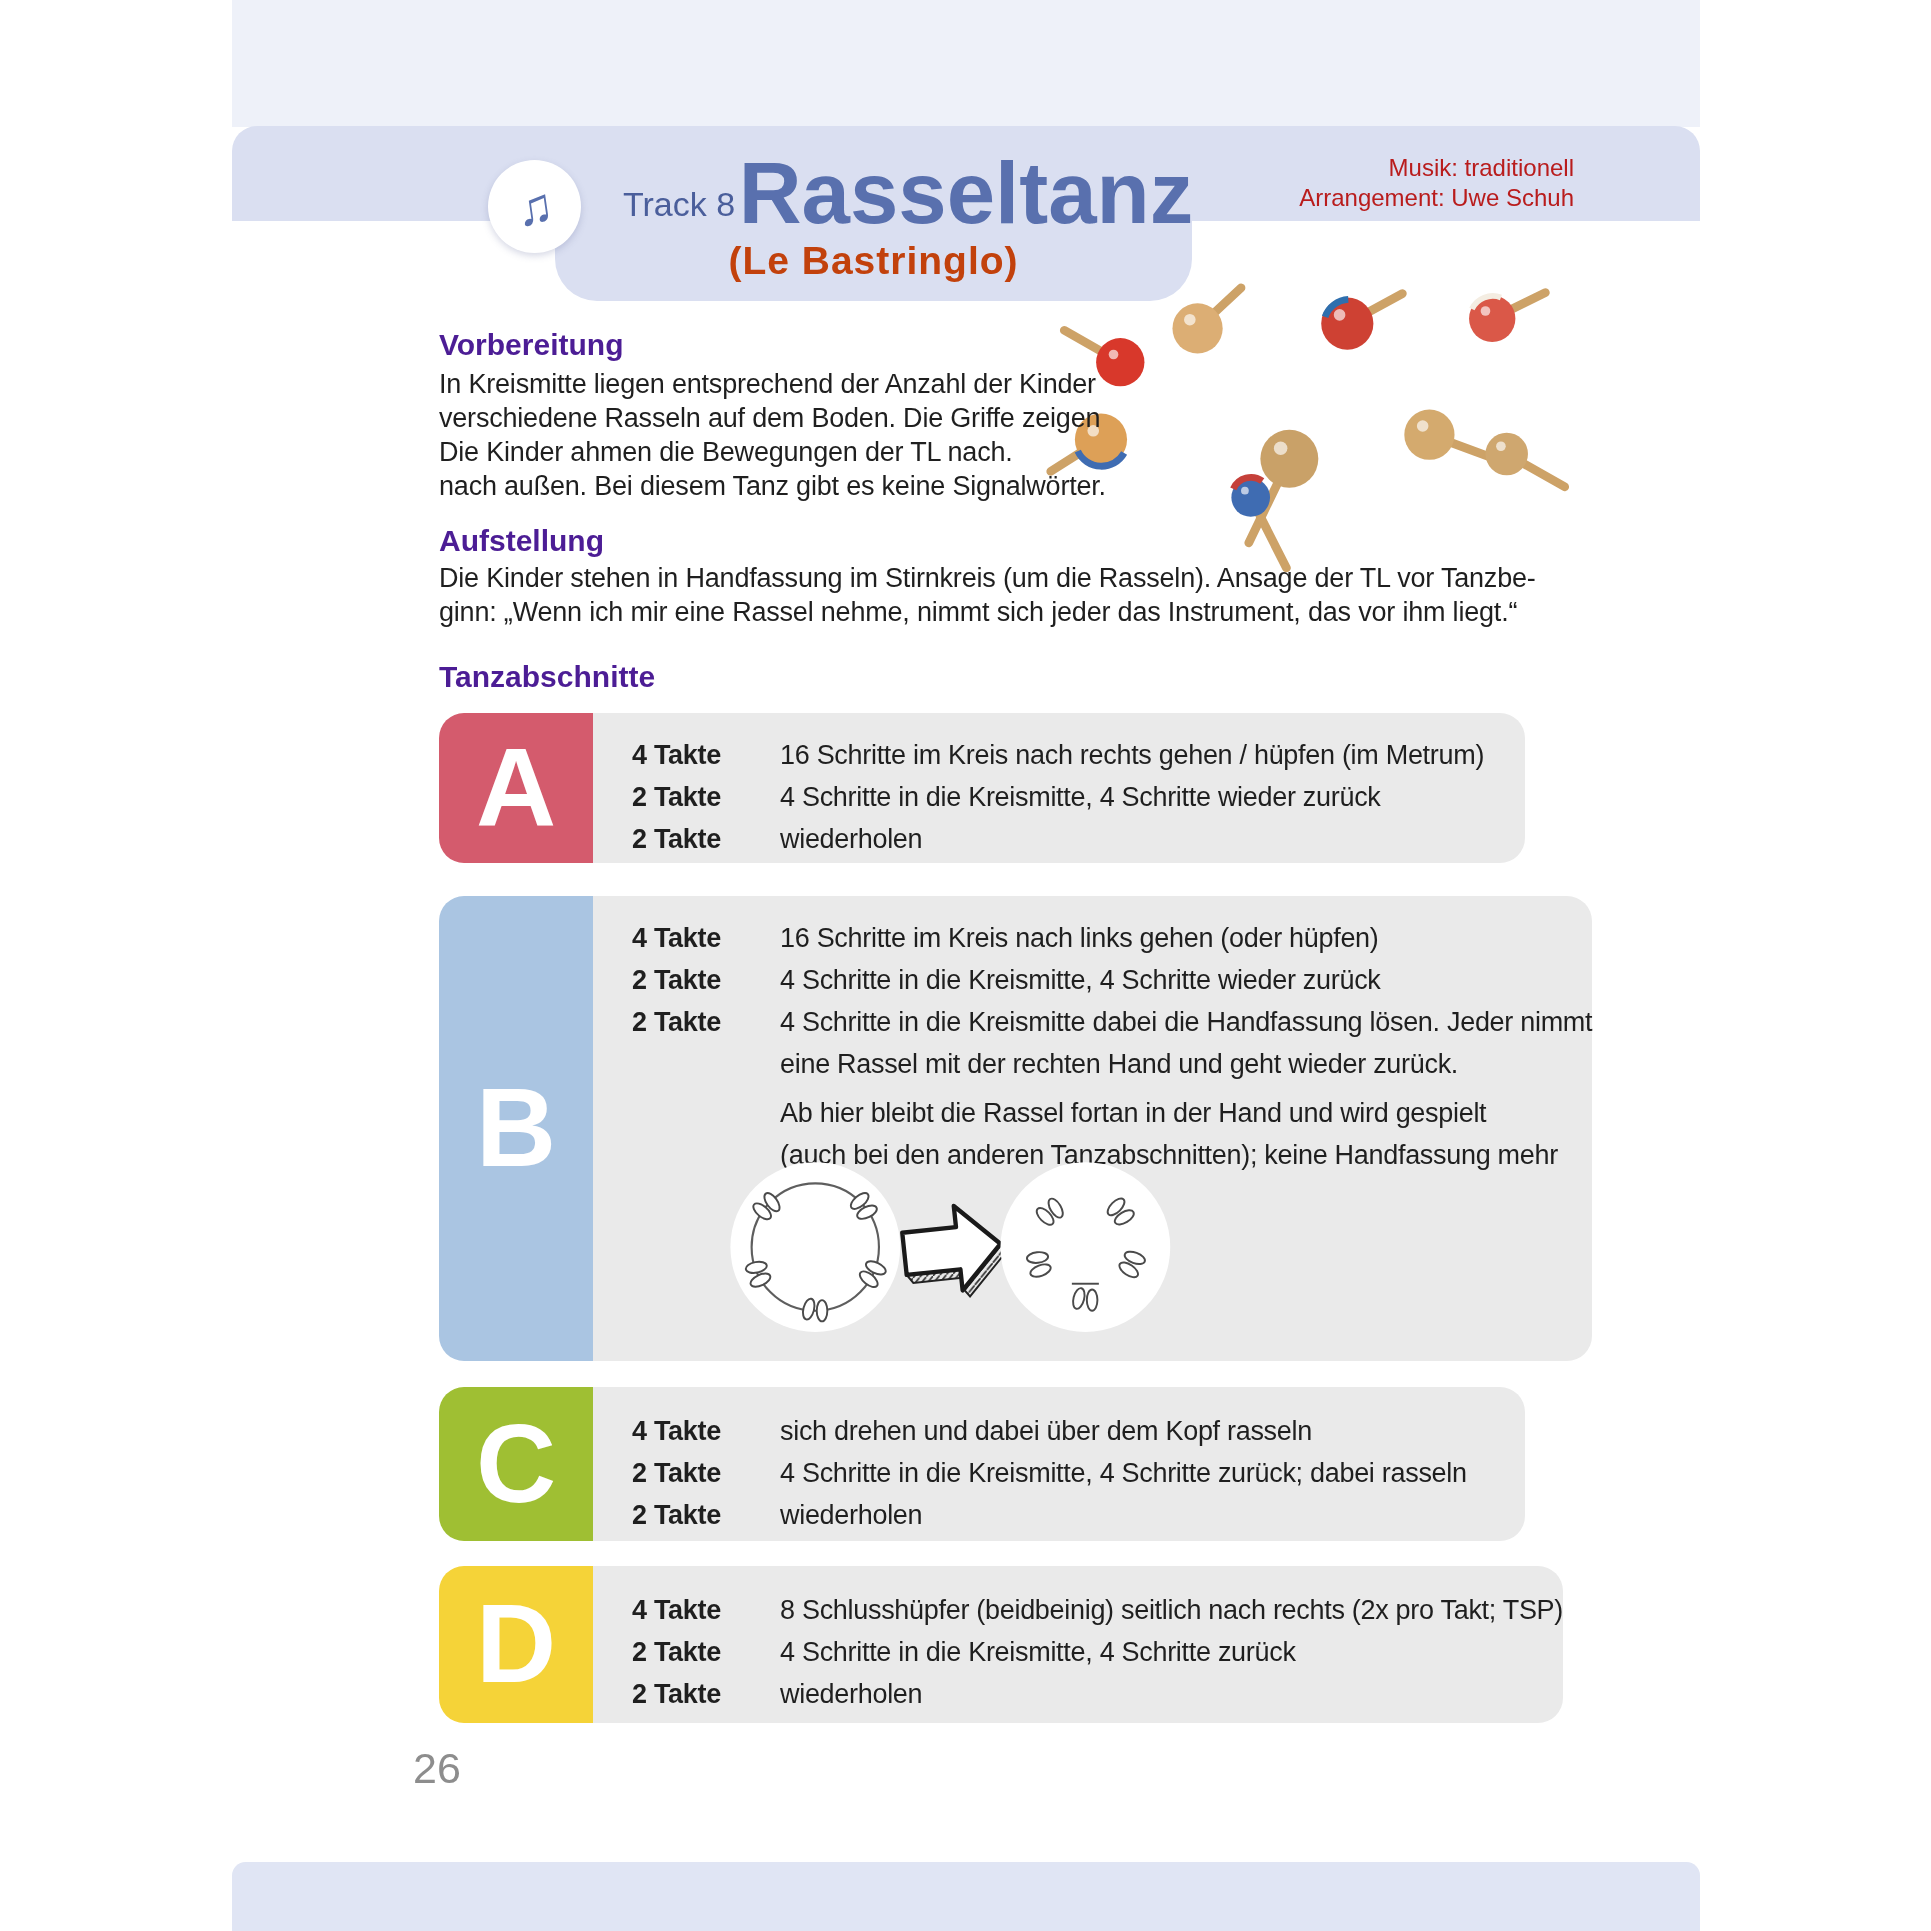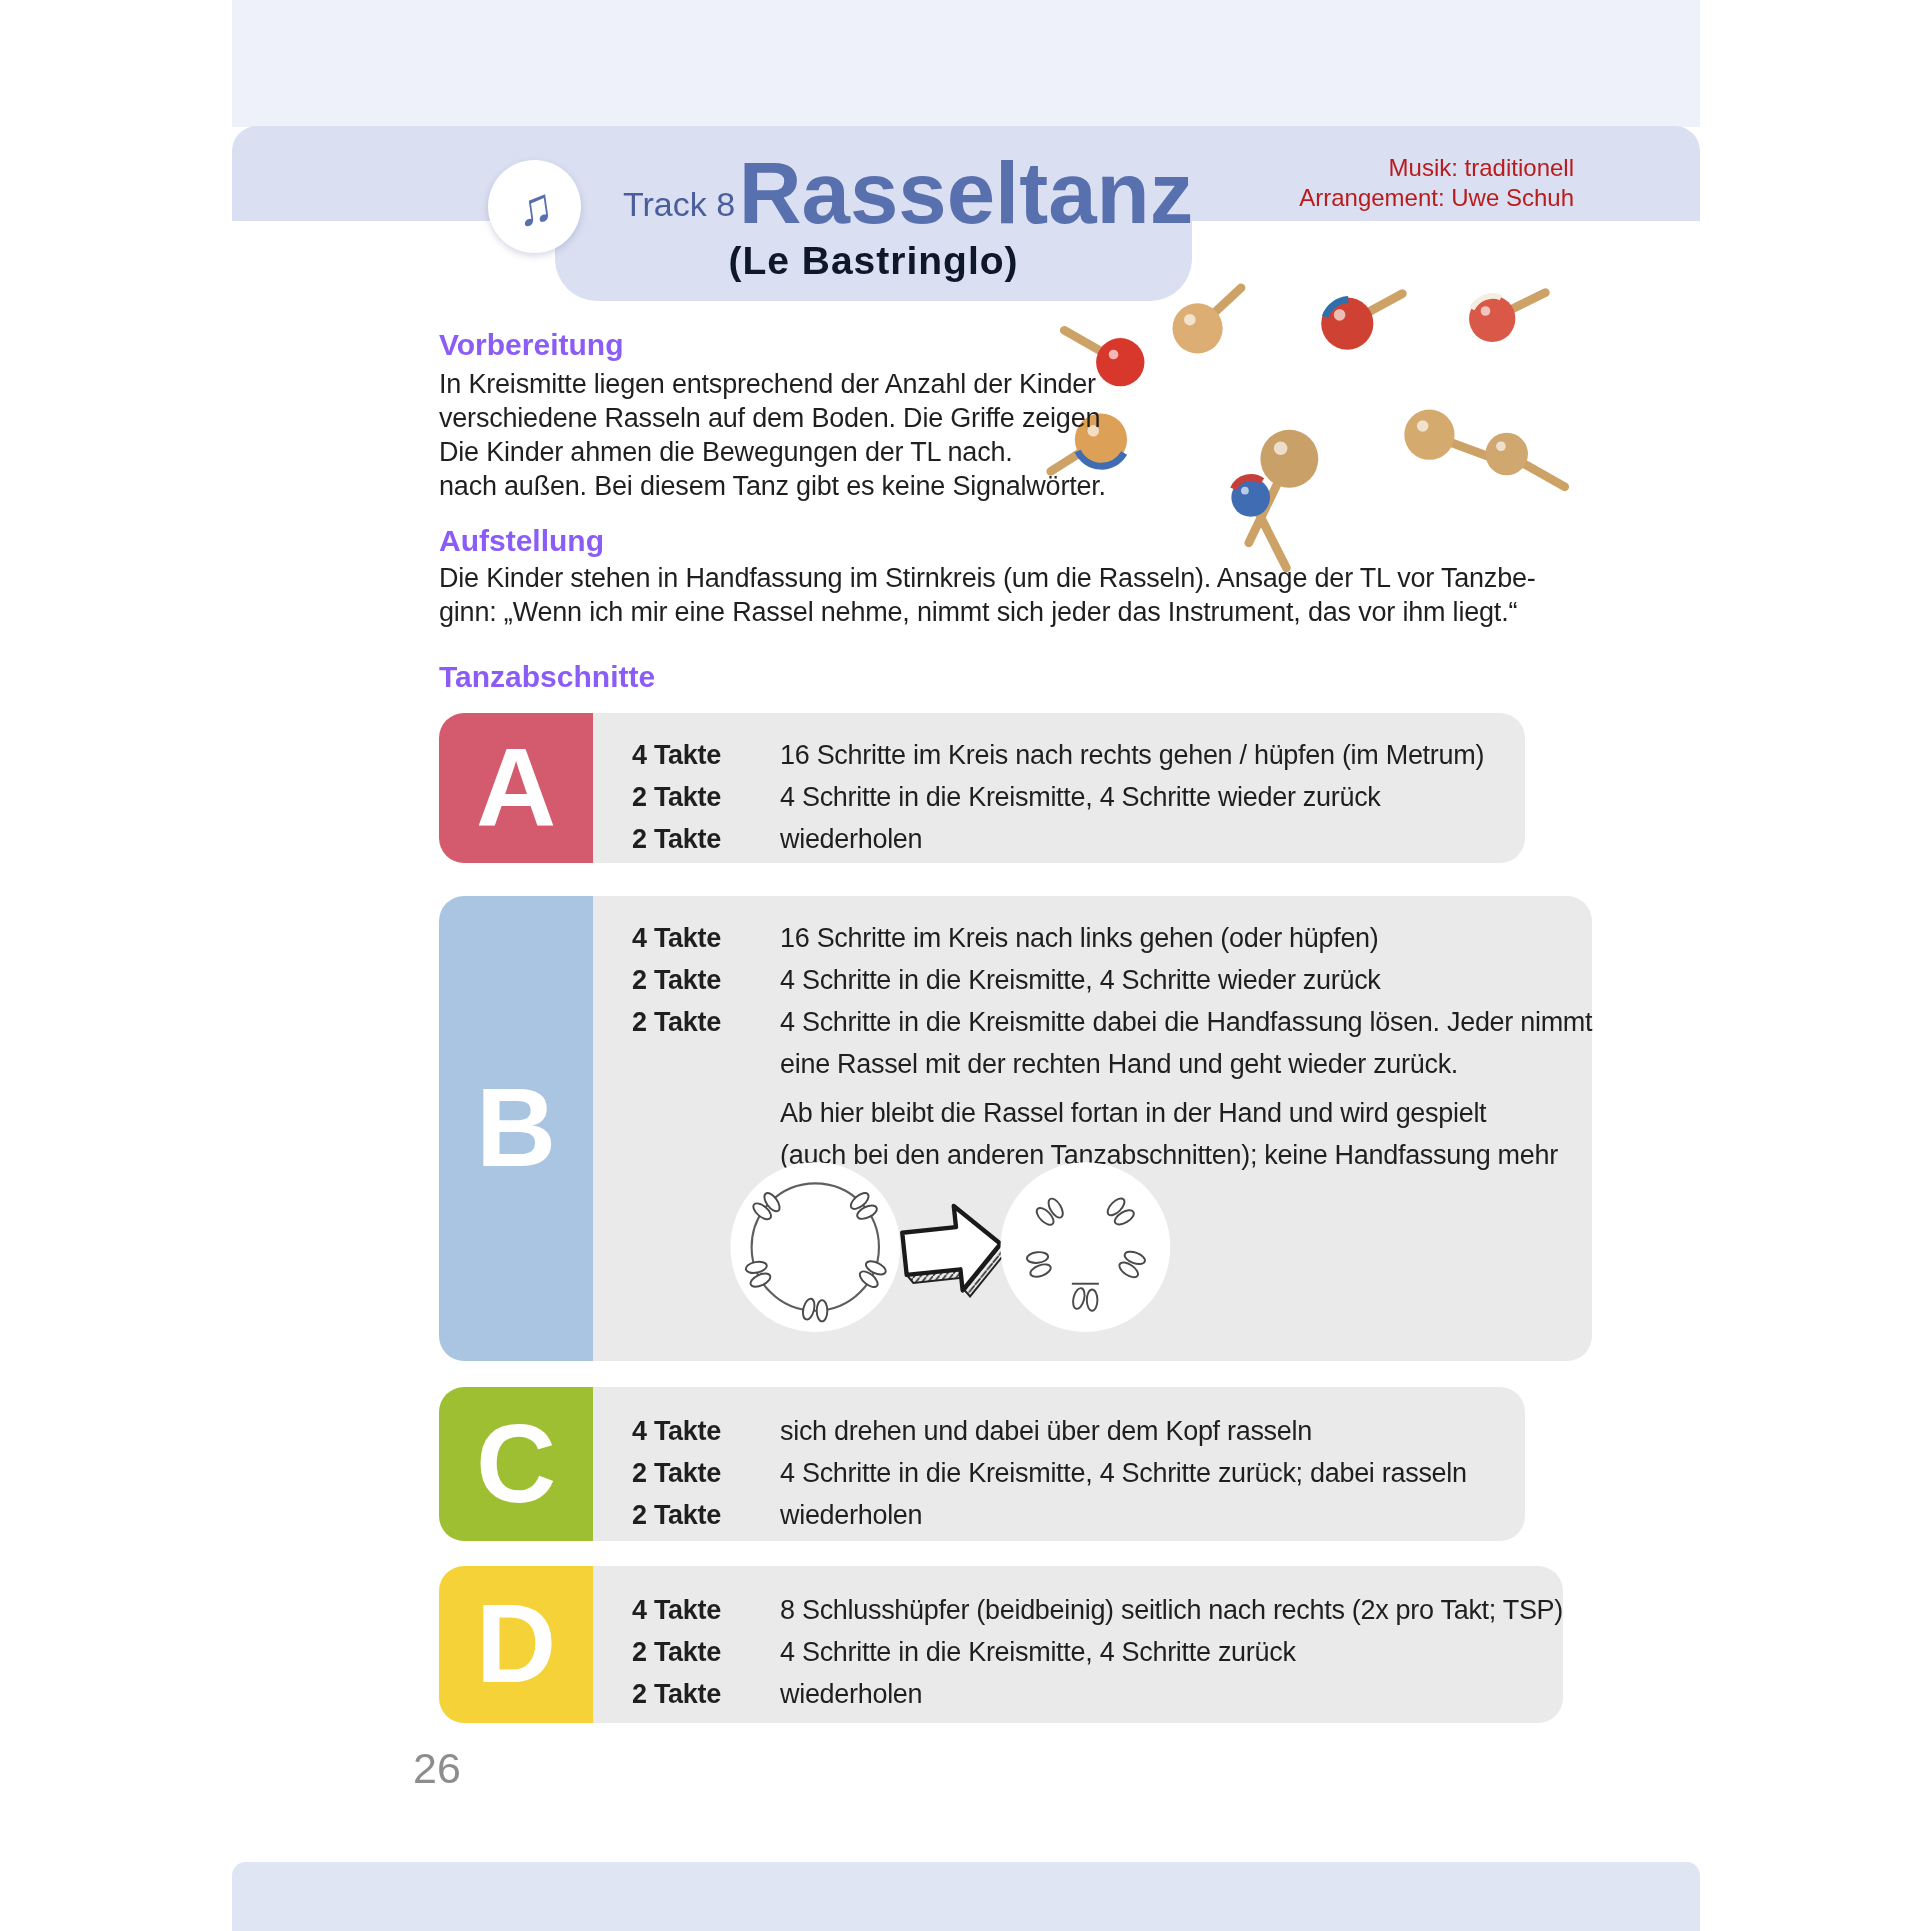--- a/index.html
+++ b/index.html
@@ -7,30 +7,30 @@
     width:1931px;height:1931px;position:relative;background:#ffffff;
     font-family:"Liberation Sans",sans-serif;color:#1f1f1f;overflow:hidden;
   }
   .abs{position:absolute;}
 
   
   .top-tint{left:232px;top:0;width:1468px;height:127px;background:#eef1f9;}
   .band{left:232px;top:126px;width:1468px;height:95px;background:var(--lavender);border-radius:25px 25px 0 0;}
   .subtitle-tab{left:555px;top:220px;width:637px;height:81px;background:var(--lavender);border-radius:0 0 42px 42px;
     display:flex;align-items:center;justify-content:center;}
-  .subtitle-text{color:#0f172a;font-weight:bold;font-size:39px;letter-spacing:1px;}
+  .subtitle-text{color:#c2410c;font-weight:bold;font-size:39px;letter-spacing:1px;}
   .note-circle{left:488px;top:160px;width:93px;height:93px;background:#fff;border-radius:50%;
     box-shadow:0 2.9px 7.7px rgba(90,100,150,.25);display:flex;align-items:center;justify-content:center;}
   .note-glyph{font-size:50px;color:var(--titleblue);transform:rotate(-8deg);line-height:1;}
   .track-label{left:623px;top:185px;font-size:34px;font-weight:normal;color:#4a5e9b;}
   .main-title{left:232px;top:143px;width:1468px;text-align:center;font-size:87px;font-weight:bold;color:var(--titleblue);letter-spacing:0px;}
   .credits{left:1159px;top:153px;width:415px;text-align:right;font-size:24px;line-height:30px;color:#b91c1c;}
 
   
-  .h-small{font-size:30px;font-weight:bold;color:#8b5cf6;}
+  .h-small{font-size:30px;font-weight:bold;color:#4c1d95;}
   .bodyline{font-size:27px;line-height:34px;letter-spacing:-0.2px;white-space:nowrap;color:#1f1f1f;}
   .vorb-head{left:439px;top:328px;}
   .vorb-lines{left:439px;top:367px;}
   .aufst-head{left:439px;top:524px;}
   .aufst-lines{left:439px;top:561px;}
   .tanz-head{left:439px;top:660px;}
   .page-number{left:413px;top:1744px;font-size:43px;color:var(--pagenum);}
   .footer-strip{left:232px;top:1862px;width:1468px;height:70px;background:#e0e5f4;border-radius:13.5px 13.5px 0 0;}
 
   

